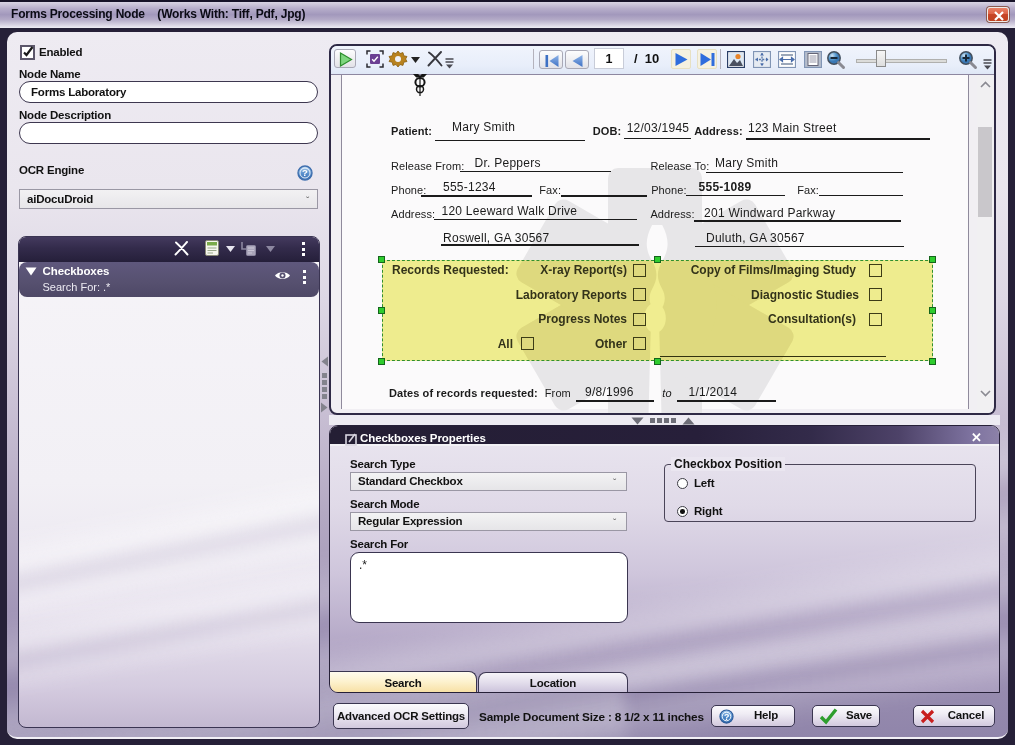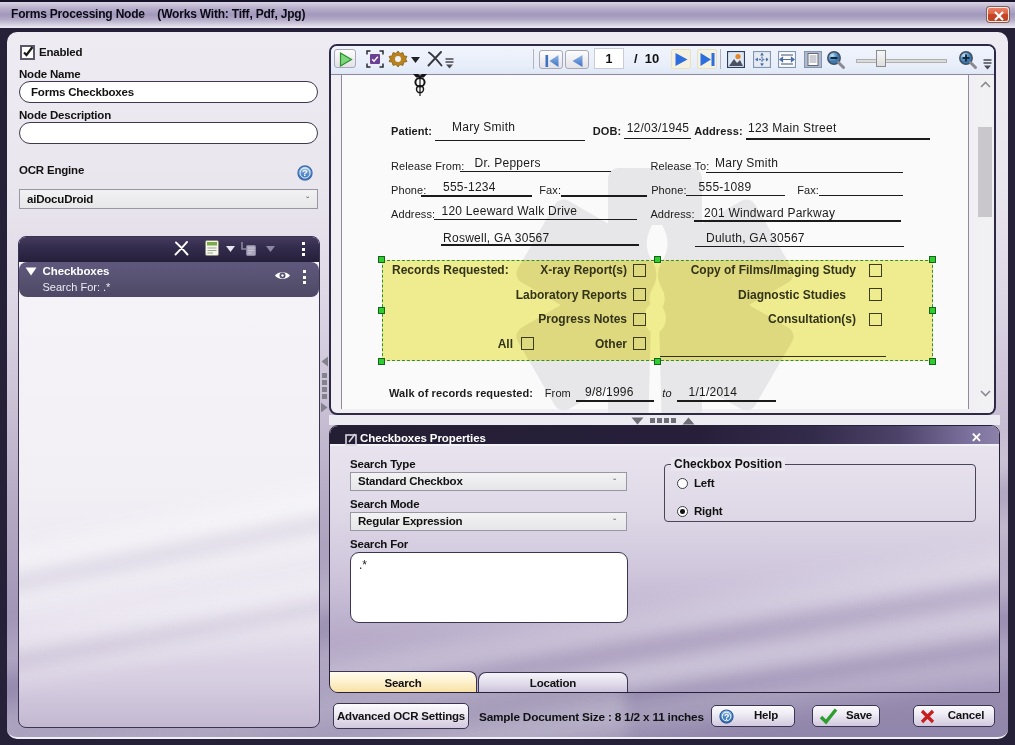--- a/index.html
+++ b/index.html
@@ -128,21 +128,21 @@
     <div class="wave" style="left:-80px;top:660px;width:700px;height:120px;background:linear-gradient(175deg,rgba(255,255,255,0) 20%,rgba(255,255,255,0.28) 50%,rgba(255,255,255,0) 85%);transform:rotate(-4deg);"></div>
     <div class="wave" style="left:-40px;top:560px;width:1200px;height:200px;background:linear-gradient(176deg,rgba(255,255,255,0) 25%,rgba(255,255,255,0.22) 40%,rgba(110,95,140,0.16) 52%,rgba(255,255,255,0.2) 62%,rgba(255,255,255,0) 75%);transform:rotate(-6deg);"></div>
 
     <div id="cb-enabled">
         <svg width="12" height="12" viewBox="0 0 12 12" style="position:absolute;left:0px;top:-1px">
           <path d="M2 6.5 L4.5 9 L10.5 1" stroke="#1a1a1a" stroke-width="2.2" fill="none"></path>
         </svg>
       </div>
     <div class="blabel" style="left:32px;top:14px;">Enabled</div>
     <div class="blabel" style="left:12px;top:36px;">Node Name</div>
-    <div class="pill" style="top:49px;">Forms Checkboxes</div>
+    <div class="pill" style="top:49px;">Forms Laboratory</div>
     <div class="blabel" style="left:12px;top:77px;">Node Description</div>
     <div class="pill" style="top:90px;"></div>
     <div class="blabel" style="left:12px;top:132px;">OCR Engine</div>
     <div id="ocr-help"><svg width="16" height="16" viewBox="0 0 16 16">
           <circle cx="8" cy="8" r="7" fill="url(#helpg)" stroke="#3f6fae" stroke-width="1.4"></circle>
           <circle cx="8" cy="8" r="5" fill="none" stroke="rgba(255,255,255,0.85)" stroke-width="1"></circle>
           <text x="8" y="11.2" text-anchor="middle" font-size="9.5" font-weight="bold" fill="#fff" font-family="Liberation Sans">?</text>
           <defs>
             <linearGradient id="helpg" x1="0" y1="0" x2="0" y2="1">
               <stop offset="0" stop-color="#bcd8f2"></stop>
@@ -362,60 +362,60 @@
         <span class="doc dr" style="left:319.4px;top:114px;">Release To:</span>
         <div class="dline" style="left:375px;top:125.5px;width:197px;height:1.5px;"></div>
         <span class="doc dh" style="left:384px;top:110px;">Mary Smith</span>
         <span class="doc dr" style="left:60px;top:138px;">Phone:</span>
         <div class="dline" style="left:89.7px;top:149px;width:111px;height:1.5px;"></div>
         <span class="doc dh" style="left:112px;top:134px;">555-1234</span>
         <span class="doc dr" style="left:208.3px;top:138px;">Fax:</span>
         <div class="dline" style="left:230.4px;top:149px;width:86px;height:1.5px;"></div>
         <span class="doc dr" style="left:320.2px;top:138px;">Phone:</span>
         <div class="dline" style="left:354.8px;top:148.5px;width:99px;height:1.5px;"></div>
-        <span class="doc dh" style="left:367.6px;top:134px;">555-1089</span>
+        <span class="doc dh" style="left:367.6px;top:134px;font-weight:bold;">555-1089</span>
         <span class="doc dr" style="left:466.2px;top:138px;">Fax:</span>
         <div class="dline" style="left:488px;top:148.5px;width:84px;height:1.5px;"></div>
         <span class="doc dr" style="left:60px;top:162px;">Address:</span>
         <div class="dline" style="left:102.6px;top:172.5px;width:203px;height:1.5px;"></div>
         <span class="doc dh" style="left:110.5px;top:158px;">120 Leeward Walk Drive</span>
         <span class="doc dr" style="left:319.4px;top:162px;">Address:</span>
         <div class="dline" style="left:363.2px;top:174px;width:207px;height:1.5px;"></div>
         <span class="doc dh" style="left:373.1px;top:160px;">201 Windward Parkway</span>
         <div class="dline" style="left:110px;top:198px;width:198px;height:1.5px;"></div>
         <span class="doc dh" style="left:112.1px;top:185px;">Roswell, GA 30567</span>
         <div class="dline" style="left:363.9px;top:199.5px;width:209px;height:1.5px;"></div>
         <span class="doc dh" style="left:375px;top:185px;">Duluth, GA 30567</span>
         <span class="yt" style="left:61px;top:217.0px;">Records Requested:</span>
         <span class="yt" style="left:61px;top:217.0px;width:235px;text-align:right;">X-ray Report(s)</span>
         <div class="ycb" style="left:302px;top:217.5px;"></div>
         <span class="yt" style="left:329px;top:217.0px;width:196px;text-align:right;">Copy of Films/Imaging Study</span>
         <div class="ycb" style="left:538px;top:217.5px;"></div>
         <span class="yt" style="left:61px;top:241.5px;width:235px;text-align:right;">Laboratory Reports</span>
         <div class="ycb" style="left:302px;top:242.0px;"></div>
-        <span class="yt" style="left:319px;top:241.5px;width:196px;text-align:right;">Diagnostic Studies</span>
+        <span class="yt" style="left:332px;top:241.5px;width:196px;text-align:right;">Diagnostic Studies</span>
         <div class="ycb" style="left:538px;top:242.0px;"></div>
         <span class="yt" style="left:61px;top:266.0px;width:235px;text-align:right;">Progress Notes</span>
         <div class="ycb" style="left:302px;top:266.5px;"></div>
         <span class="yt" style="left:329px;top:266.0px;width:196px;text-align:right;">Consultation(s)</span>
         <div class="ycb" style="left:538px;top:266.5px;"></div>
         <span class="yt" style="left:61px;top:290.5px;width:121px;text-align:right;">All</span>
         <div class="ycb" style="left:190px;top:291.0px;"></div>
         <span class="yt" style="left:61px;top:290.5px;width:235px;text-align:right;">Other</span>
         <div class="ycb" style="left:302px;top:291.0px;"></div>
         <div class="dline" style="left:329px;top:309.5px;width:226px;height:1.2px;background:#32320f;"></div>
         <div class="handle" style="left:47.0px;top:210.0px;"></div>
         <div class="handle" style="left:322.5px;top:210.0px;"></div>
         <div class="handle" style="left:598.0px;top:210.0px;"></div>
         <div class="handle" style="left:47.0px;top:260.75px;"></div>
         <div class="handle" style="left:598.0px;top:260.75px;"></div>
         <div class="handle" style="left:47.0px;top:311.5px;"></div>
         <div class="handle" style="left:322.5px;top:311.5px;"></div>
         <div class="handle" style="left:598.0px;top:311.5px;"></div>
-        <span class="doc db" style="left:58px;top:341px;">Walk of records requested:</span>
+        <span class="doc db" style="left:58px;top:341px;">Dates of records requested:</span>
         <span class="doc dr" style="left:213.8px;top:341px;">From</span>
         <div class="dline" style="left:244.9px;top:354px;width:78px;height:1.5px;"></div>
         <span class="doc dh" style="left:254px;top:339px;">9/8/1996</span>
         <span class="doc dr" style="left:331.3px;top:341px;font-style:italic;">to</span>
         <div class="dline" style="left:346.2px;top:354px;width:99px;height:1.5px;"></div>
         <span class="doc dh" style="left:357.5px;top:339px;">1/1/2014</span>
         <svg width="14" height="23" viewBox="0 0 14 23" style="position:absolute;left:82px;top:28px">
             <path d="M0 0 L5.2 0 L7 2.2 L8.8 0 L14 0 L10.8 3.6 L3.2 3.6 Z" fill="#151515"></path>
             <ellipse cx="7" cy="8.2" rx="4.6" ry="4.3" fill="none" stroke="#151515" stroke-width="2"></ellipse>
             <ellipse cx="7" cy="15.2" rx="3.5" ry="3.4" fill="none" stroke="#151515" stroke-width="1.5"></ellipse>

